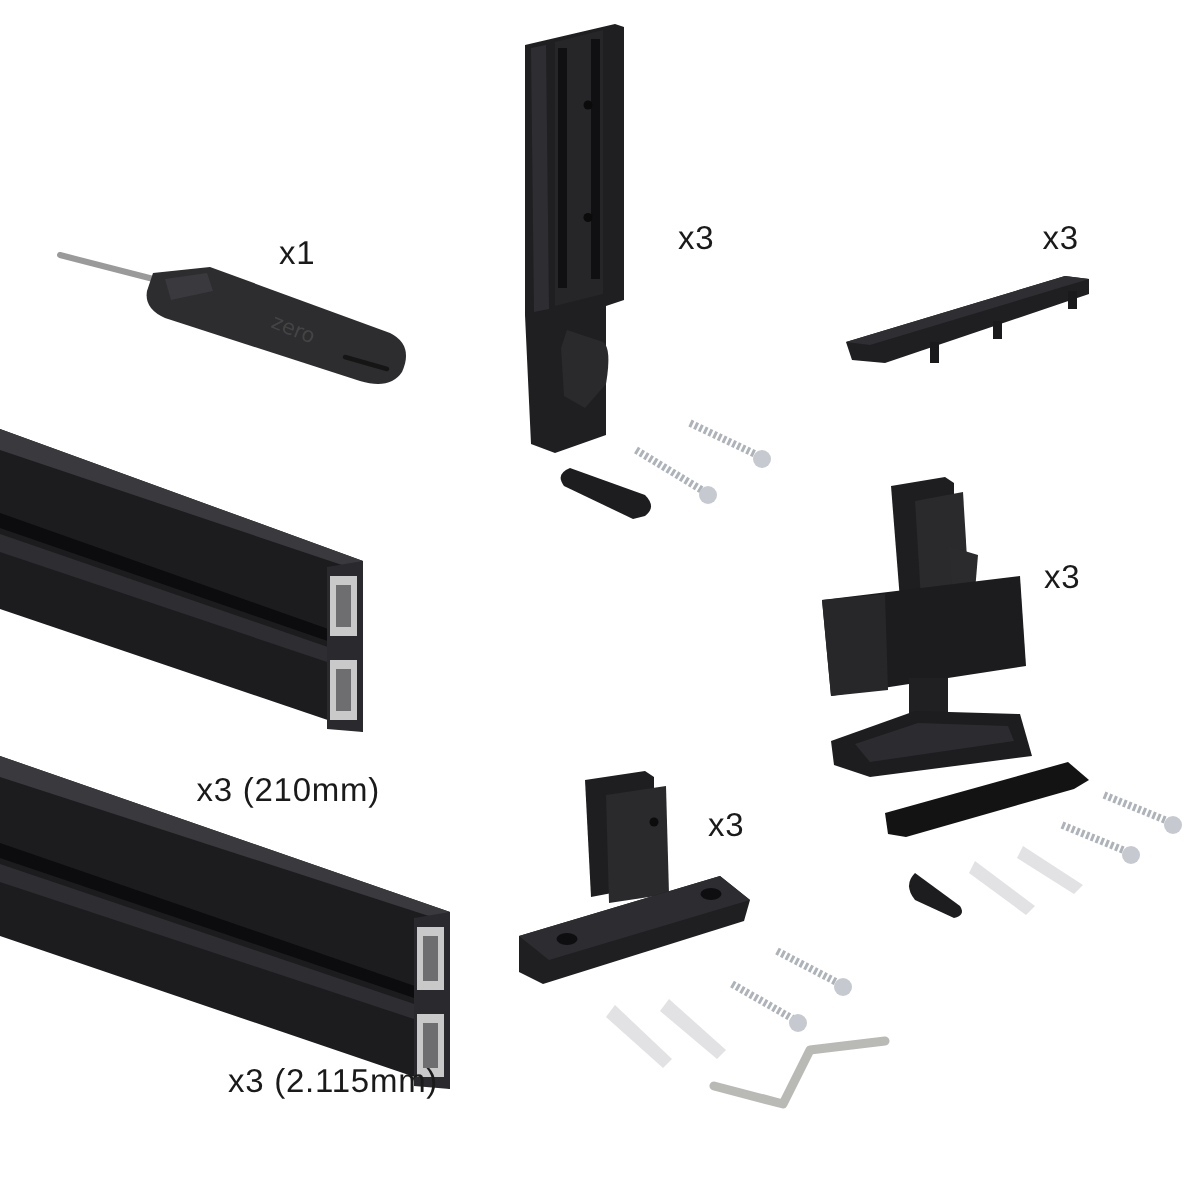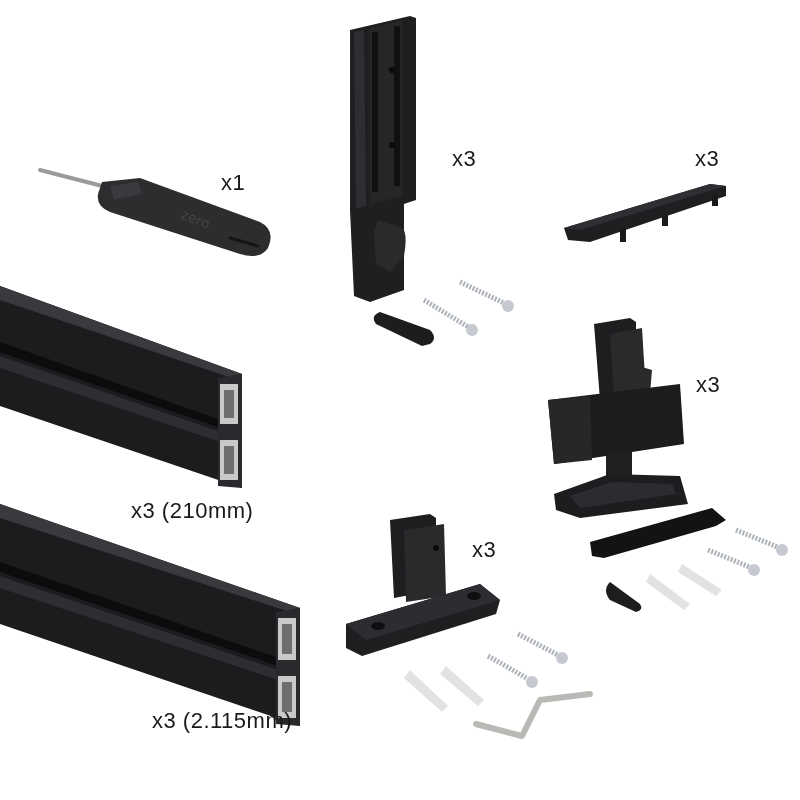--- a/index.html
+++ b/index.html
@@ -13,21 +13,21 @@
 
 <div class="part" style="left:30px;top:160px;">
   <svg width="260" height="110" viewBox="0 0 260 110">
     <line x1="10" y1="10" x2="80" y2="28" stroke="#9a9a9a" stroke-width="4" stroke-linecap="round"></line>
     <path d="M72 22 L110 18 L230 62 Q246 70 238 88 Q230 100 210 94 L80 52 Q66 46 68 34 Z" fill="#2d2d30"></path>
     <path d="M80 26 L108 22 L112 34 L84 40 Z" fill="#3a3a3e"></path>
     <text x="150" y="58" transform="rotate(22 150 58)" font-size="14" fill="#444" font-family="DejaVu Sans, sans-serif">zero</text>
     <line x1="200" y1="78" x2="228" y2="86" stroke="#151515" stroke-width="3" stroke-linecap="round"></line>
   </svg>
 </div>
-<div class="label" style="left:186px;top:170px;margin-left:35px;">x1</div>
+<div class="label" style="left:186px;top:156px;">x1</div>
 
 <div class="part" style="left:340px;top:10px;">
   <svg width="190" height="350" viewBox="0 0 190 350">
     <path d="M10 20 L70 6 L76 8 L76 190 L64 194 L64 280 L30 292 L14 286 L10 200 Z" fill="#1f1f22"></path>
     <path d="M14 22 L24 20 L26 196 L16 198 Z" fill="#2e2e32"></path>
     <path d="M30 18 L62 10 L62 186 L30 194 Z" fill="#262629"></path>
     <rect x="32" y="22" width="6" height="160" fill="#101012"></rect>
     <rect x="54" y="16" width="6" height="160" fill="#101012"></rect>
     <circle cx="52" cy="60" r="3" fill="#0b0b0c"></circle>
     <circle cx="52" cy="135" r="3" fill="#0b0b0c"></circle>
@@ -114,21 +114,21 @@
     <path d="M0 62 L232 144 L232 152 L0 72 Z" fill="#0c0c0e"></path>
     <path d="M0 76 L232 156 L232 166 L0 88 Z" fill="#2e2e32"></path>
 
     <path d="M218 98 L242 94 L242 208 L218 206 Z" fill="#2a2a2e"></path>
     <rect x="220" y="104" width="18" height="40" fill="#c9c9c9"></rect>
     <rect x="224" y="110" width="10" height="28" fill="#6e6e70"></rect>
     <rect x="220" y="160" width="18" height="40" fill="#c9c9c9"></rect>
     <rect x="224" y="166" width="10" height="28" fill="#6e6e70"></rect>
   </svg>
 </div>
-<div class="label" style="left:131px;top:498px;">x3 (210mm)</div>
+<div class="label" style="left:131px;top:514px;">x3 (210mm)</div>
 
 <div class="part" style="left:0px;top:500px;">
   <svg width="310" height="230" viewBox="0 0 310 230">
     <path d="M0 4 L300 108 L300 226 L0 124 Z" fill="#1c1c1f"></path>
     <path d="M0 4 L300 108 L290 112 L0 18 Z" fill="#3a3a3e"></path>
     <path d="M0 62 L290 162 L290 170 L0 72 Z" fill="#0c0c0e"></path>
     <path d="M0 76 L290 174 L290 184 L0 88 Z" fill="#2e2e32"></path>
     <path d="M276 112 L300 108 L300 226 L276 224 Z" fill="#2a2a2e"></path>
     <rect x="278" y="118" width="18" height="42" fill="#c9c9c9"></rect>
     <rect x="282" y="124" width="10" height="30" fill="#6e6e70"></rect>

